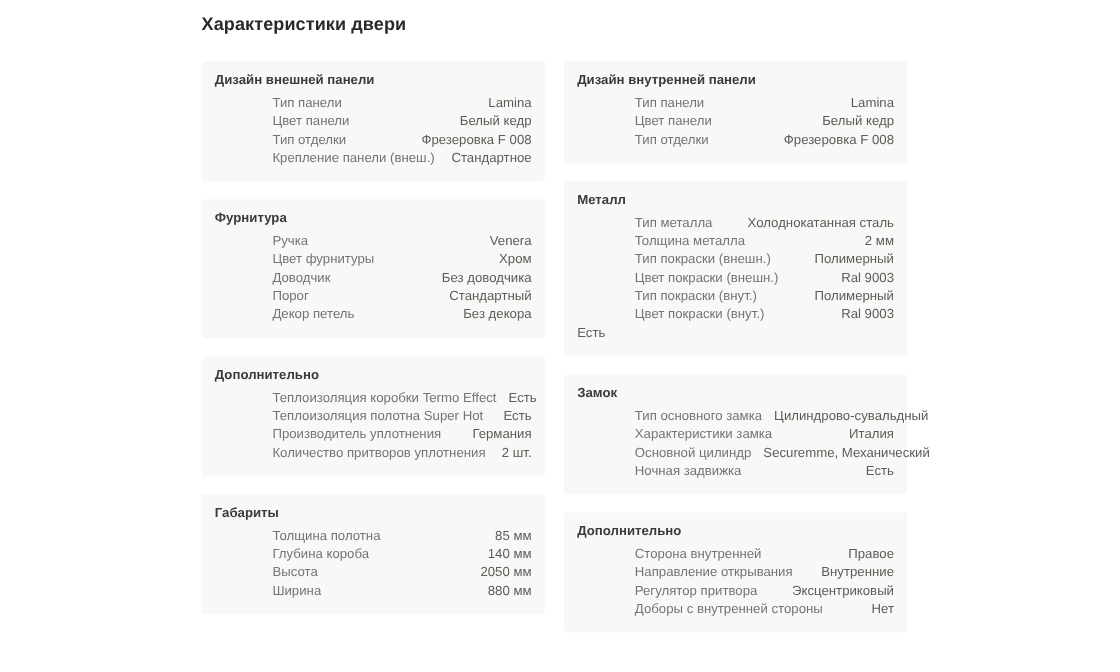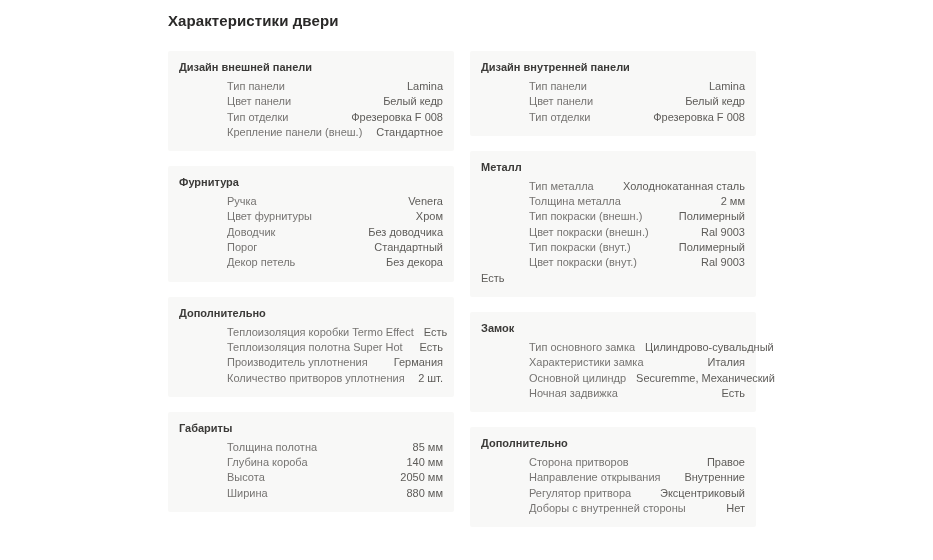--- a/index.html
+++ b/index.html
@@ -254,21 +254,21 @@
   <div class="row">
     <span class="lbl">Ночная задвижка</span>
     <span class="val">Есть</span>
   </div>
 </div>
 
   <div class="card">
     <div class="card-title">Дополнительно</div>
 
   <div class="row">
-    <span class="lbl">Сторона притворов</span>
+    <span class="lbl">Сторона внутренней</span>
     <span class="val">Правое</span>
   </div>
 
   <div class="row">
     <span class="lbl">Направление открывания</span>
     <span class="val">Внутренние</span>
   </div>
 
   <div class="row">
     <span class="lbl">Регулятор притвора</span>

